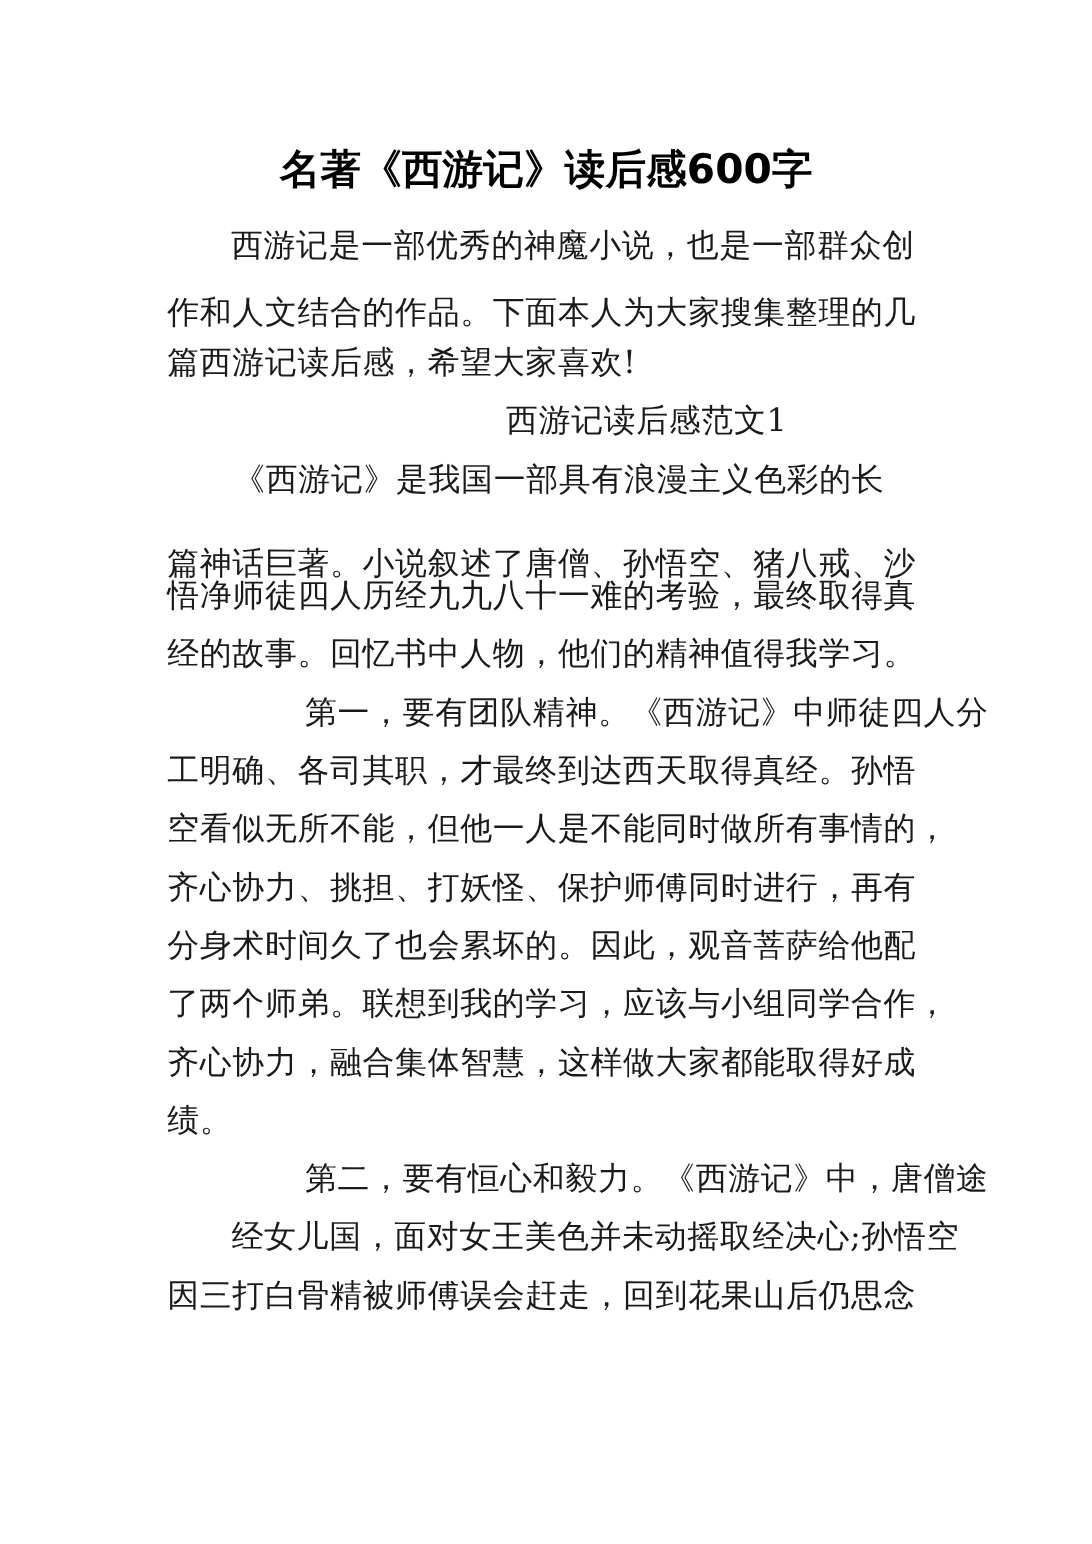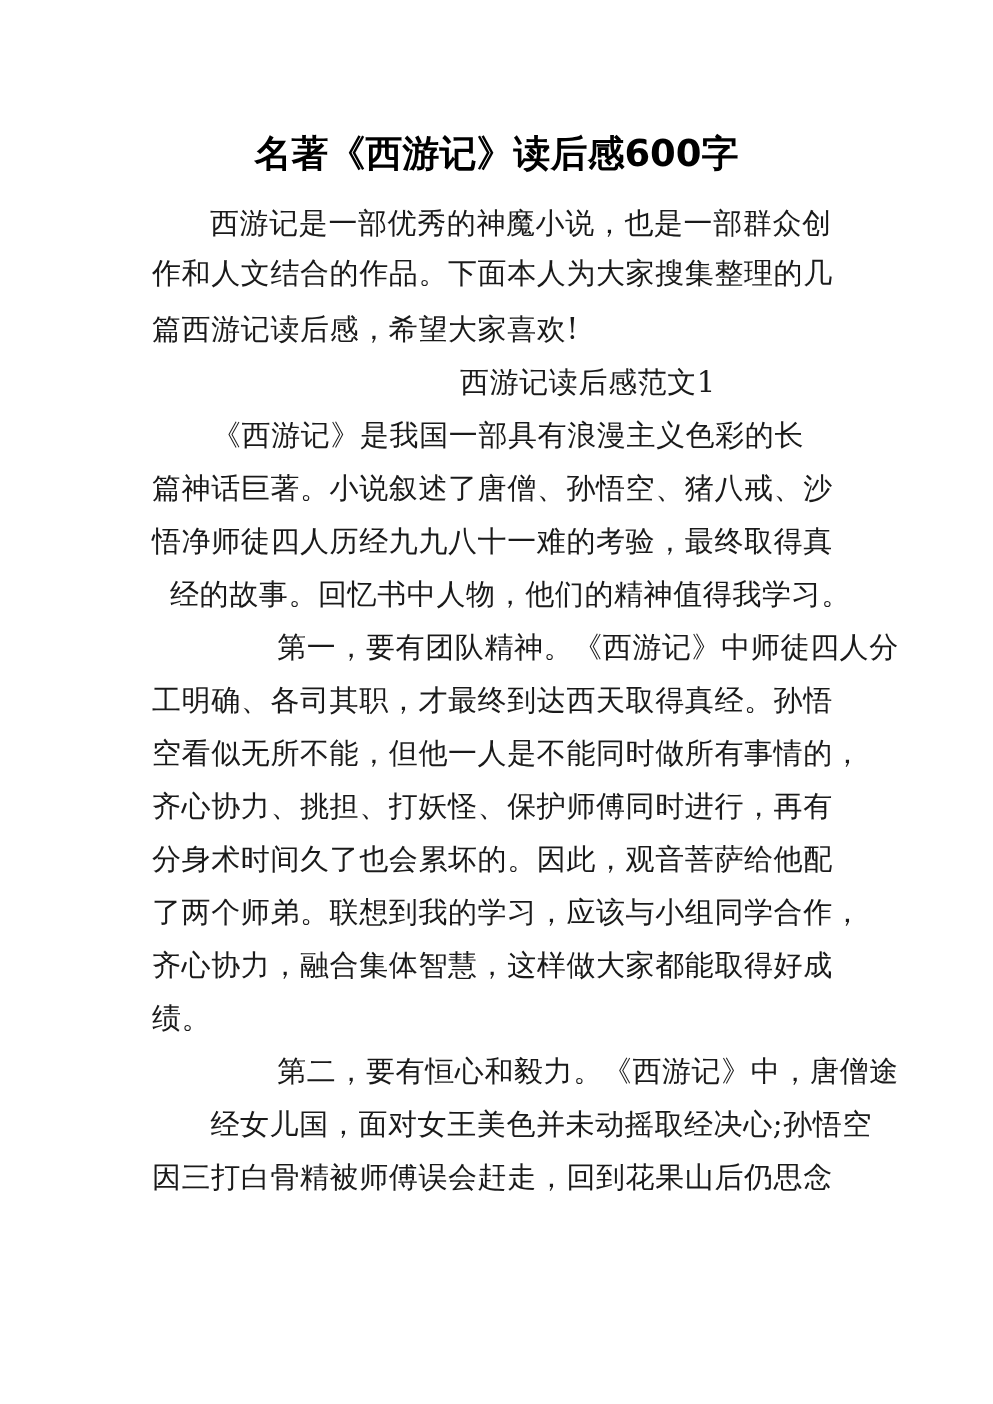--- a/index.html
+++ b/index.html
@@ -50,29 +50,29 @@
     .indent3 { left: 212px; }
   </style>
 </head>
 <body>
 
 <div class="page">
 
   <div class="title" style="top:128px;">名著《西游记》读后感600字</div>
 
   <div class="line indent" style="top:203px;">西游记是一部优秀的神魔小说，也是一部群众创</div>
-  <div class="line" style="top:253px;">作和人文结合的作品。下面本人为大家搜集整理的几</div>
+  <div class="line" style="top:264px;">作和人文结合的作品。下面本人为大家搜集整理的几</div>
   <div class="line" style="top:309px;">篇西游记读后感，希望大家喜欢!</div>
 
   <div class="line indent2" style="top:362px;">西游记读后感范文1</div>
 
   <div class="line indent3" style="top:415px;">《西游记》是我国一部具有浪漫主义色彩的长</div>
-  <div class="line" style="top:468px;">篇神话巨著。小说叙述了唐僧、孙悟空、猪八戒、沙</div>
+  <div class="line" style="top:492px;">篇神话巨著。小说叙述了唐僧、孙悟空、猪八戒、沙</div>
   <div class="line" style="top:521px;">悟净师徒四人历经九九八十一难的考验，最终取得真</div>
-  <div class="line" style="top:574px;margin-left:18px;">经的故事。回忆书中人物，他们的精神值得我学习。</div>
+  <div class="line" style="top:574px;">经的故事。回忆书中人物，他们的精神值得我学习。</div>
 
   <div class="line indent2" style="top:627px;">第一，要有团队精神。《西游记》中师徒四人分</div>
   <div class="line" style="top:680px;">工明确、各司其职，才最终到达西天取得真经。孙悟</div>
   <div class="line" style="top:733px;">空看似无所不能，但他一人是不能同时做所有事情的，</div>
   <div class="line" style="top:786px;">齐心协力、挑担、打妖怪、保护师傅同时进行，再有</div>
   <div class="line" style="top:839px;">分身术时间久了也会累坏的。因此，观音菩萨给他配</div>
   <div class="line" style="top:892px;">了两个师弟。联想到我的学习，应该与小组同学合作，</div>
   <div class="line" style="top:945px;">齐心协力，融合集体智慧，这样做大家都能取得好成</div>
   <div class="line" style="top:998px;">绩。</div>
 

